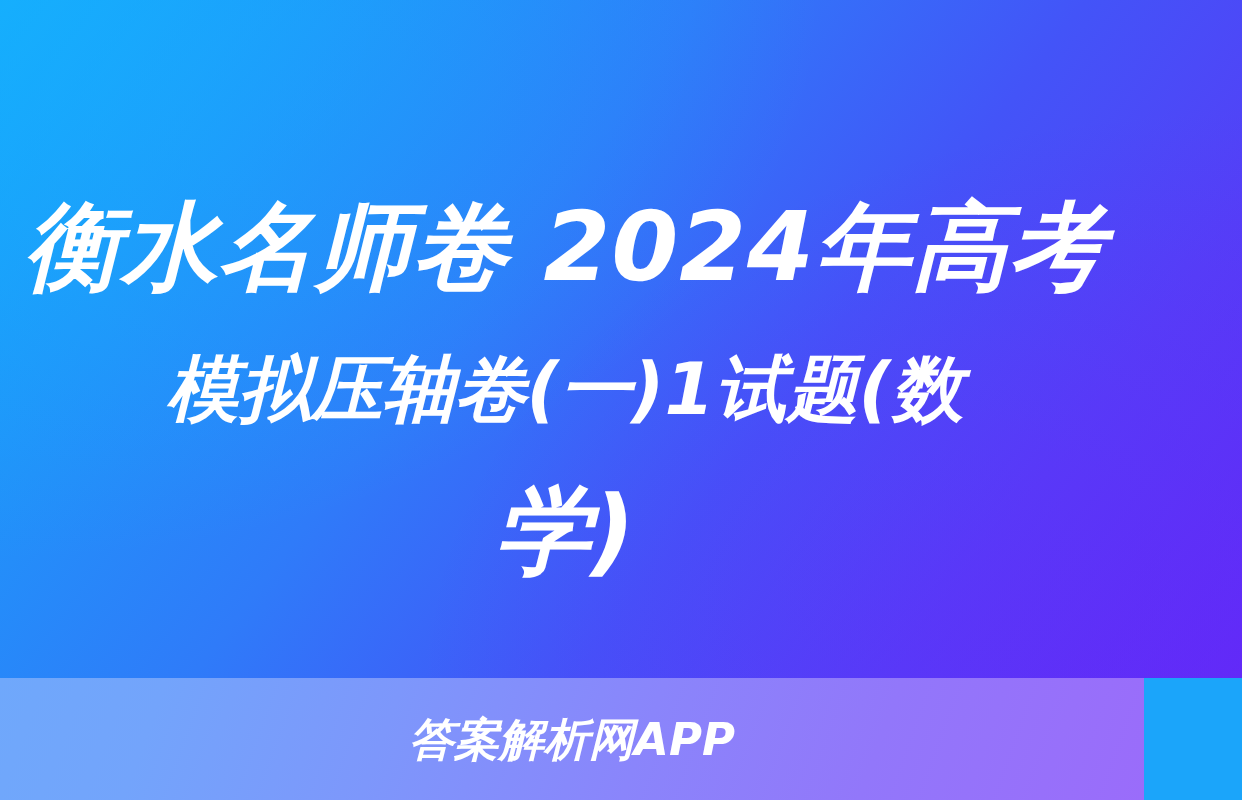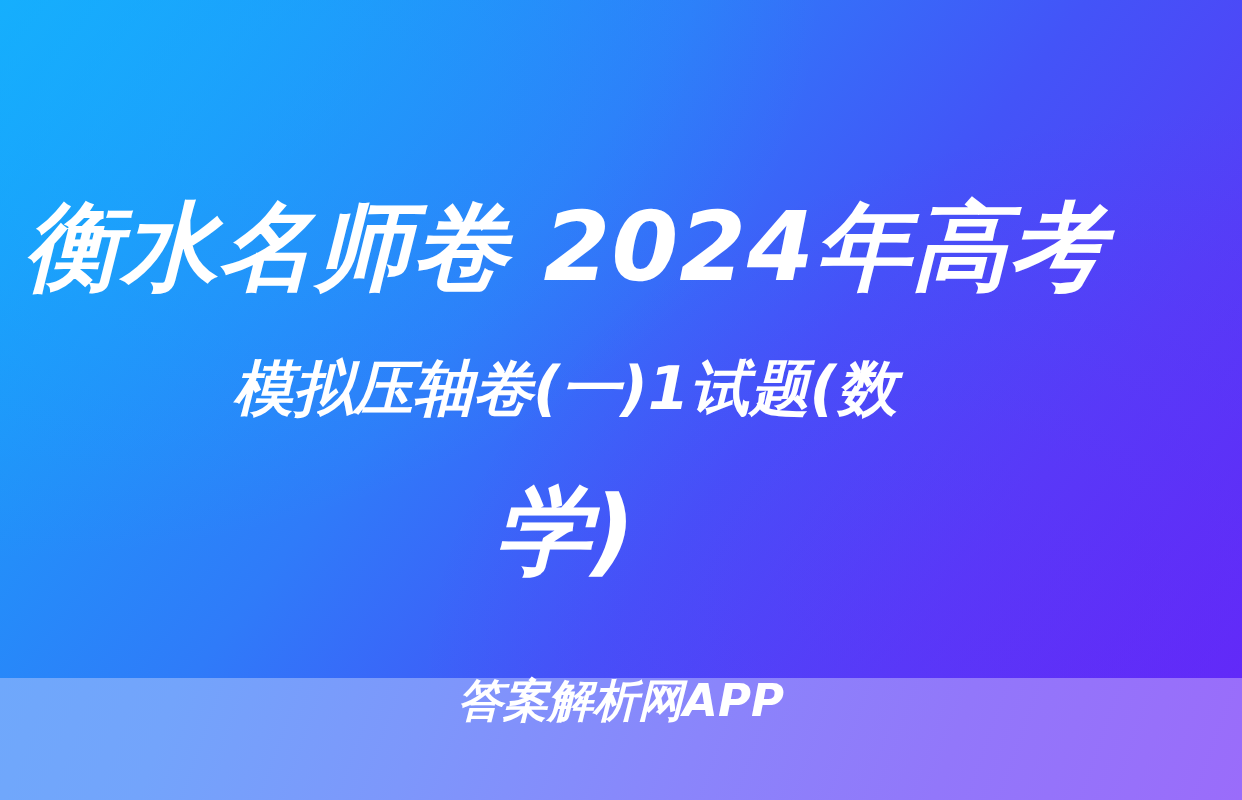--- a/index.html
+++ b/index.html
@@ -60,40 +60,40 @@
     font-weight: bold;
     font-style: italic;
     font-size: 97px;
     line-height: 142px;
     letter-spacing: 0px;
     white-space: nowrap;
     text-rendering: geometricPrecision;
   }
 
   .title-line.l1 { font-size: 96px; letter-spacing: 1px; }
-  .title-line.l2 { font-size: 60px; letter-spacing: 0px; }
+  .title-line.l2 { font-size: 72px; letter-spacing: 0px; }
   .title-line.l3 { font-size: 96px; }
 
   
   .banner {
     position: absolute;
     left: 0;
     top: 678px;
-    width: 1242px;
+    width: 1144px;
     height: 122px;
     background:
       linear-gradient(110deg,
         #6fa8fb 0%,
         #73a4fb 14%,
         #7d97fb 34%,
         #8a85fb 56%,
         #9277fa 76%,
         #9a6cfa 100%);
     display: flex;
-    align-items: flex-start;
+    align-items: center;
     justify-content: center;
     z-index: 4;
   }
 
   .banner-text {
     color: #ffffff;
     font-weight: bold;
     font-style: italic;
     font-size: 45px;
     letter-spacing: 0px;

